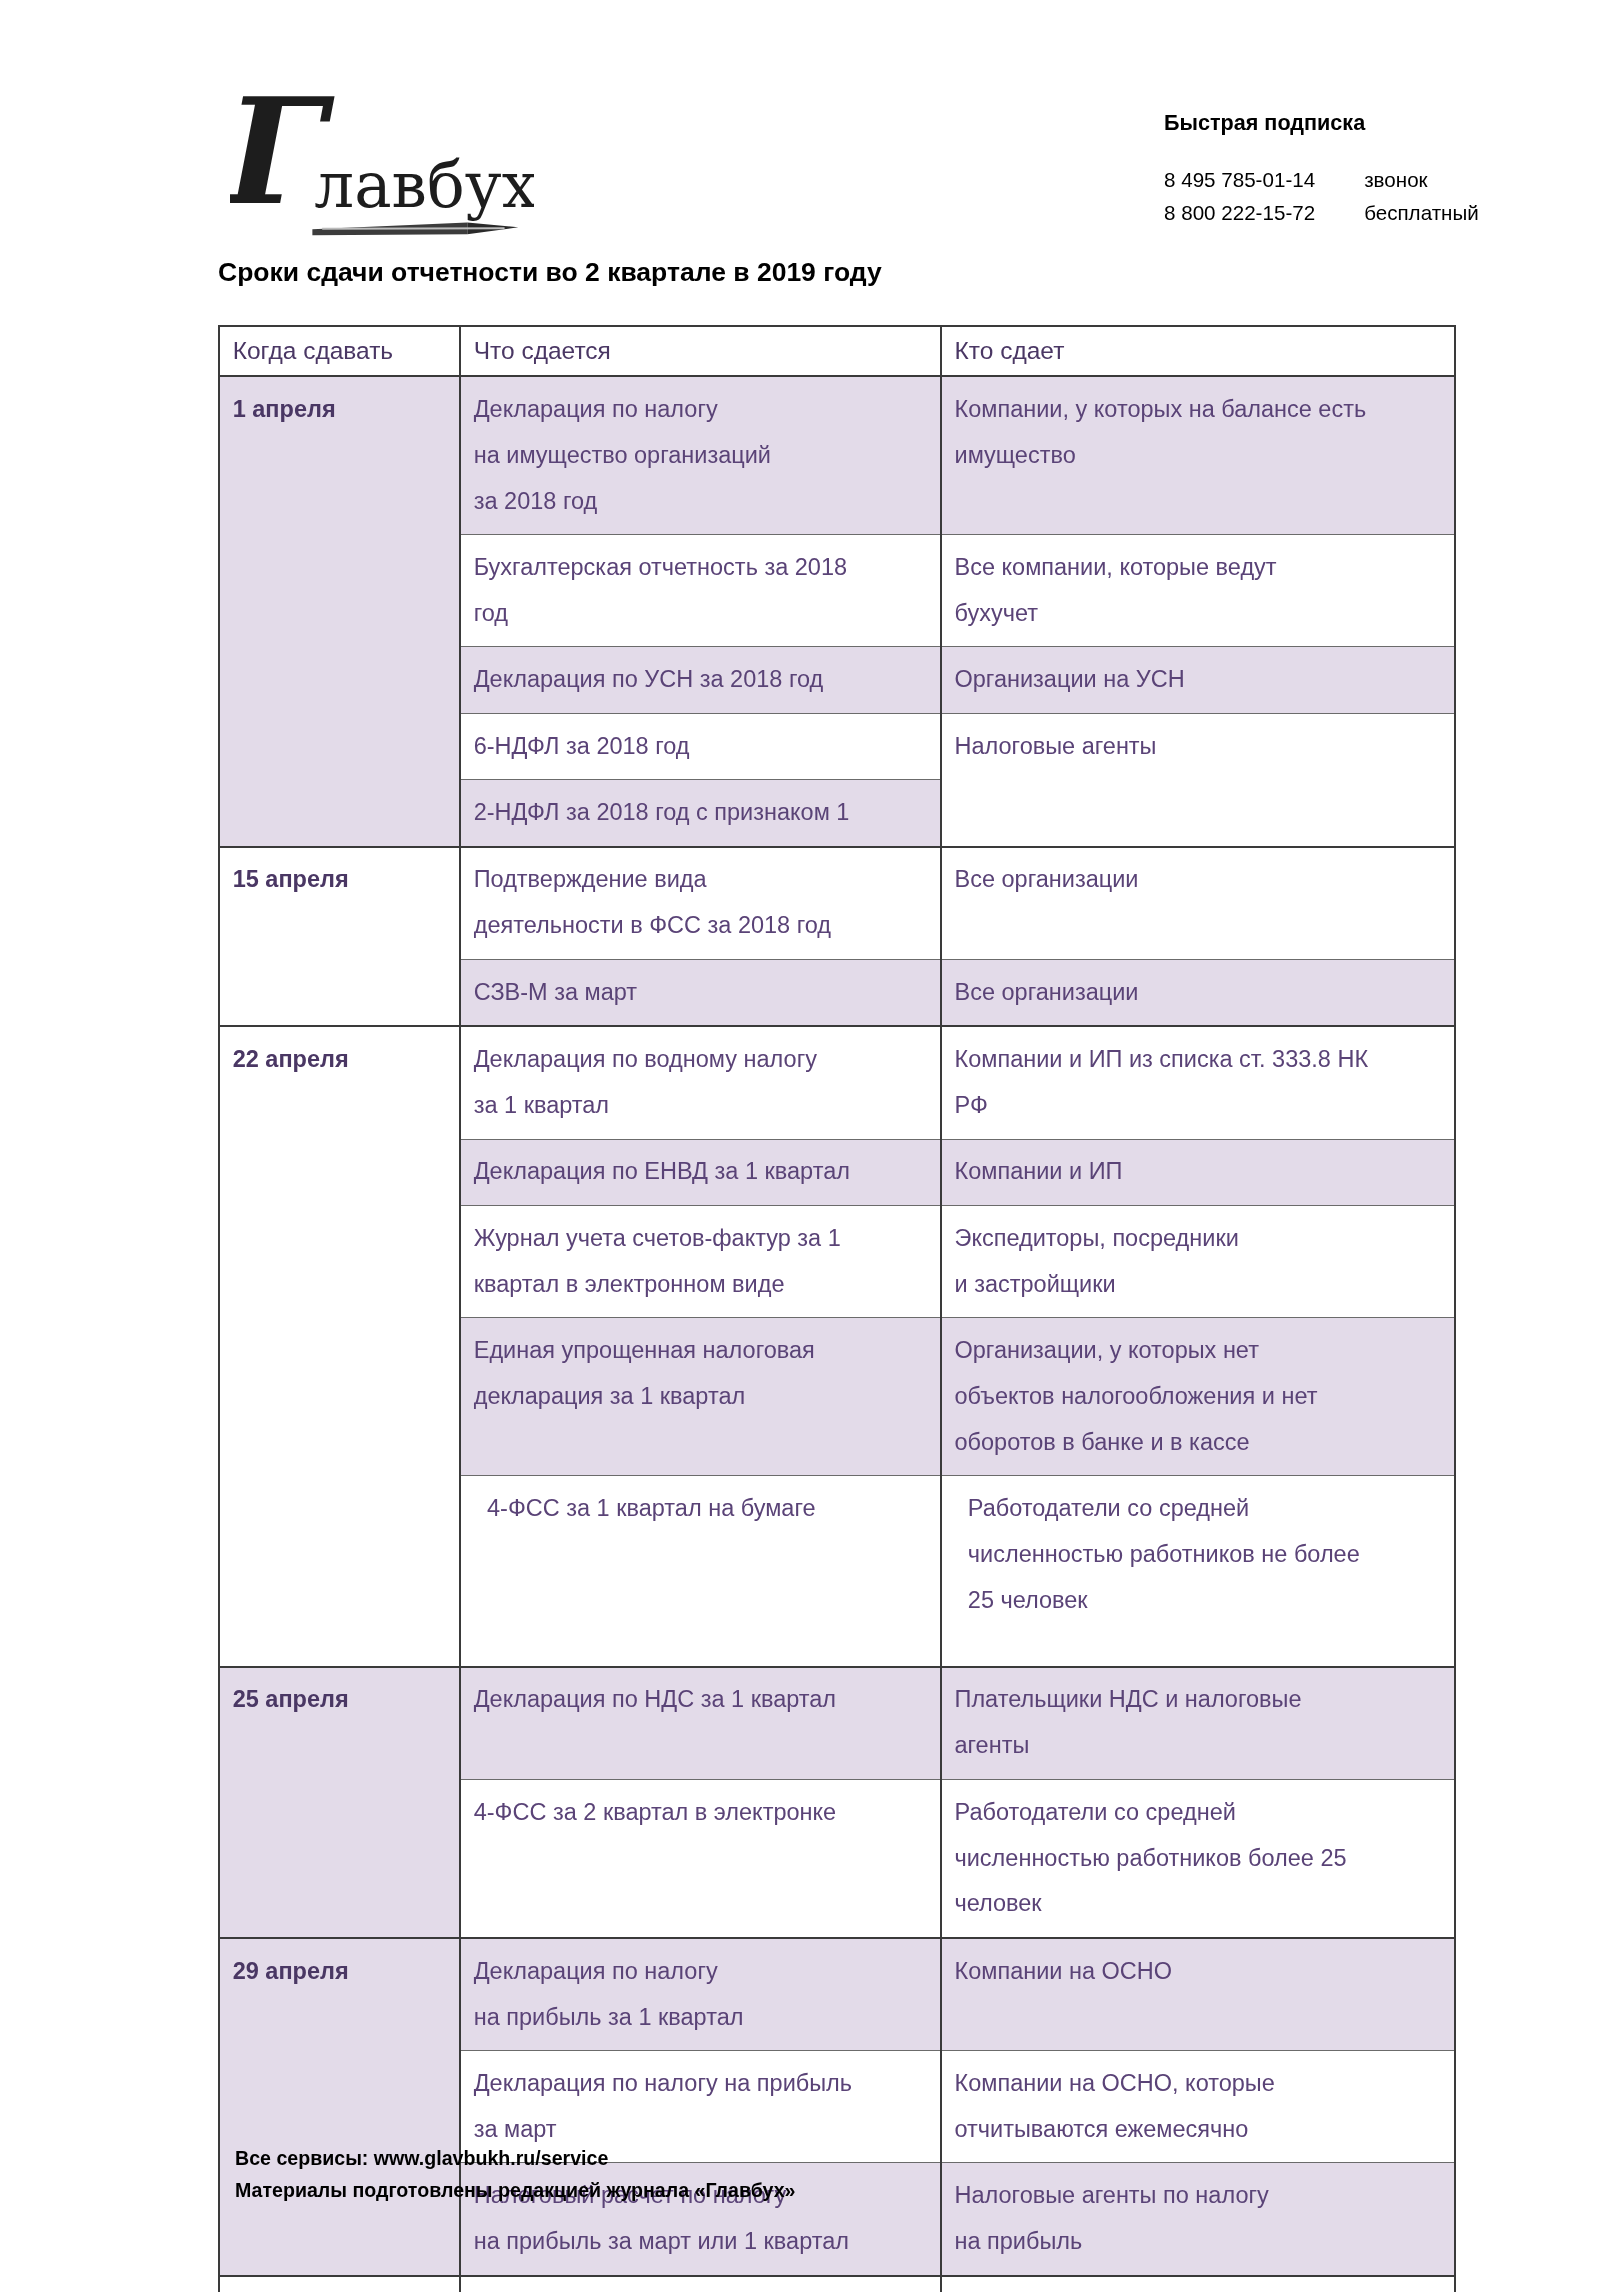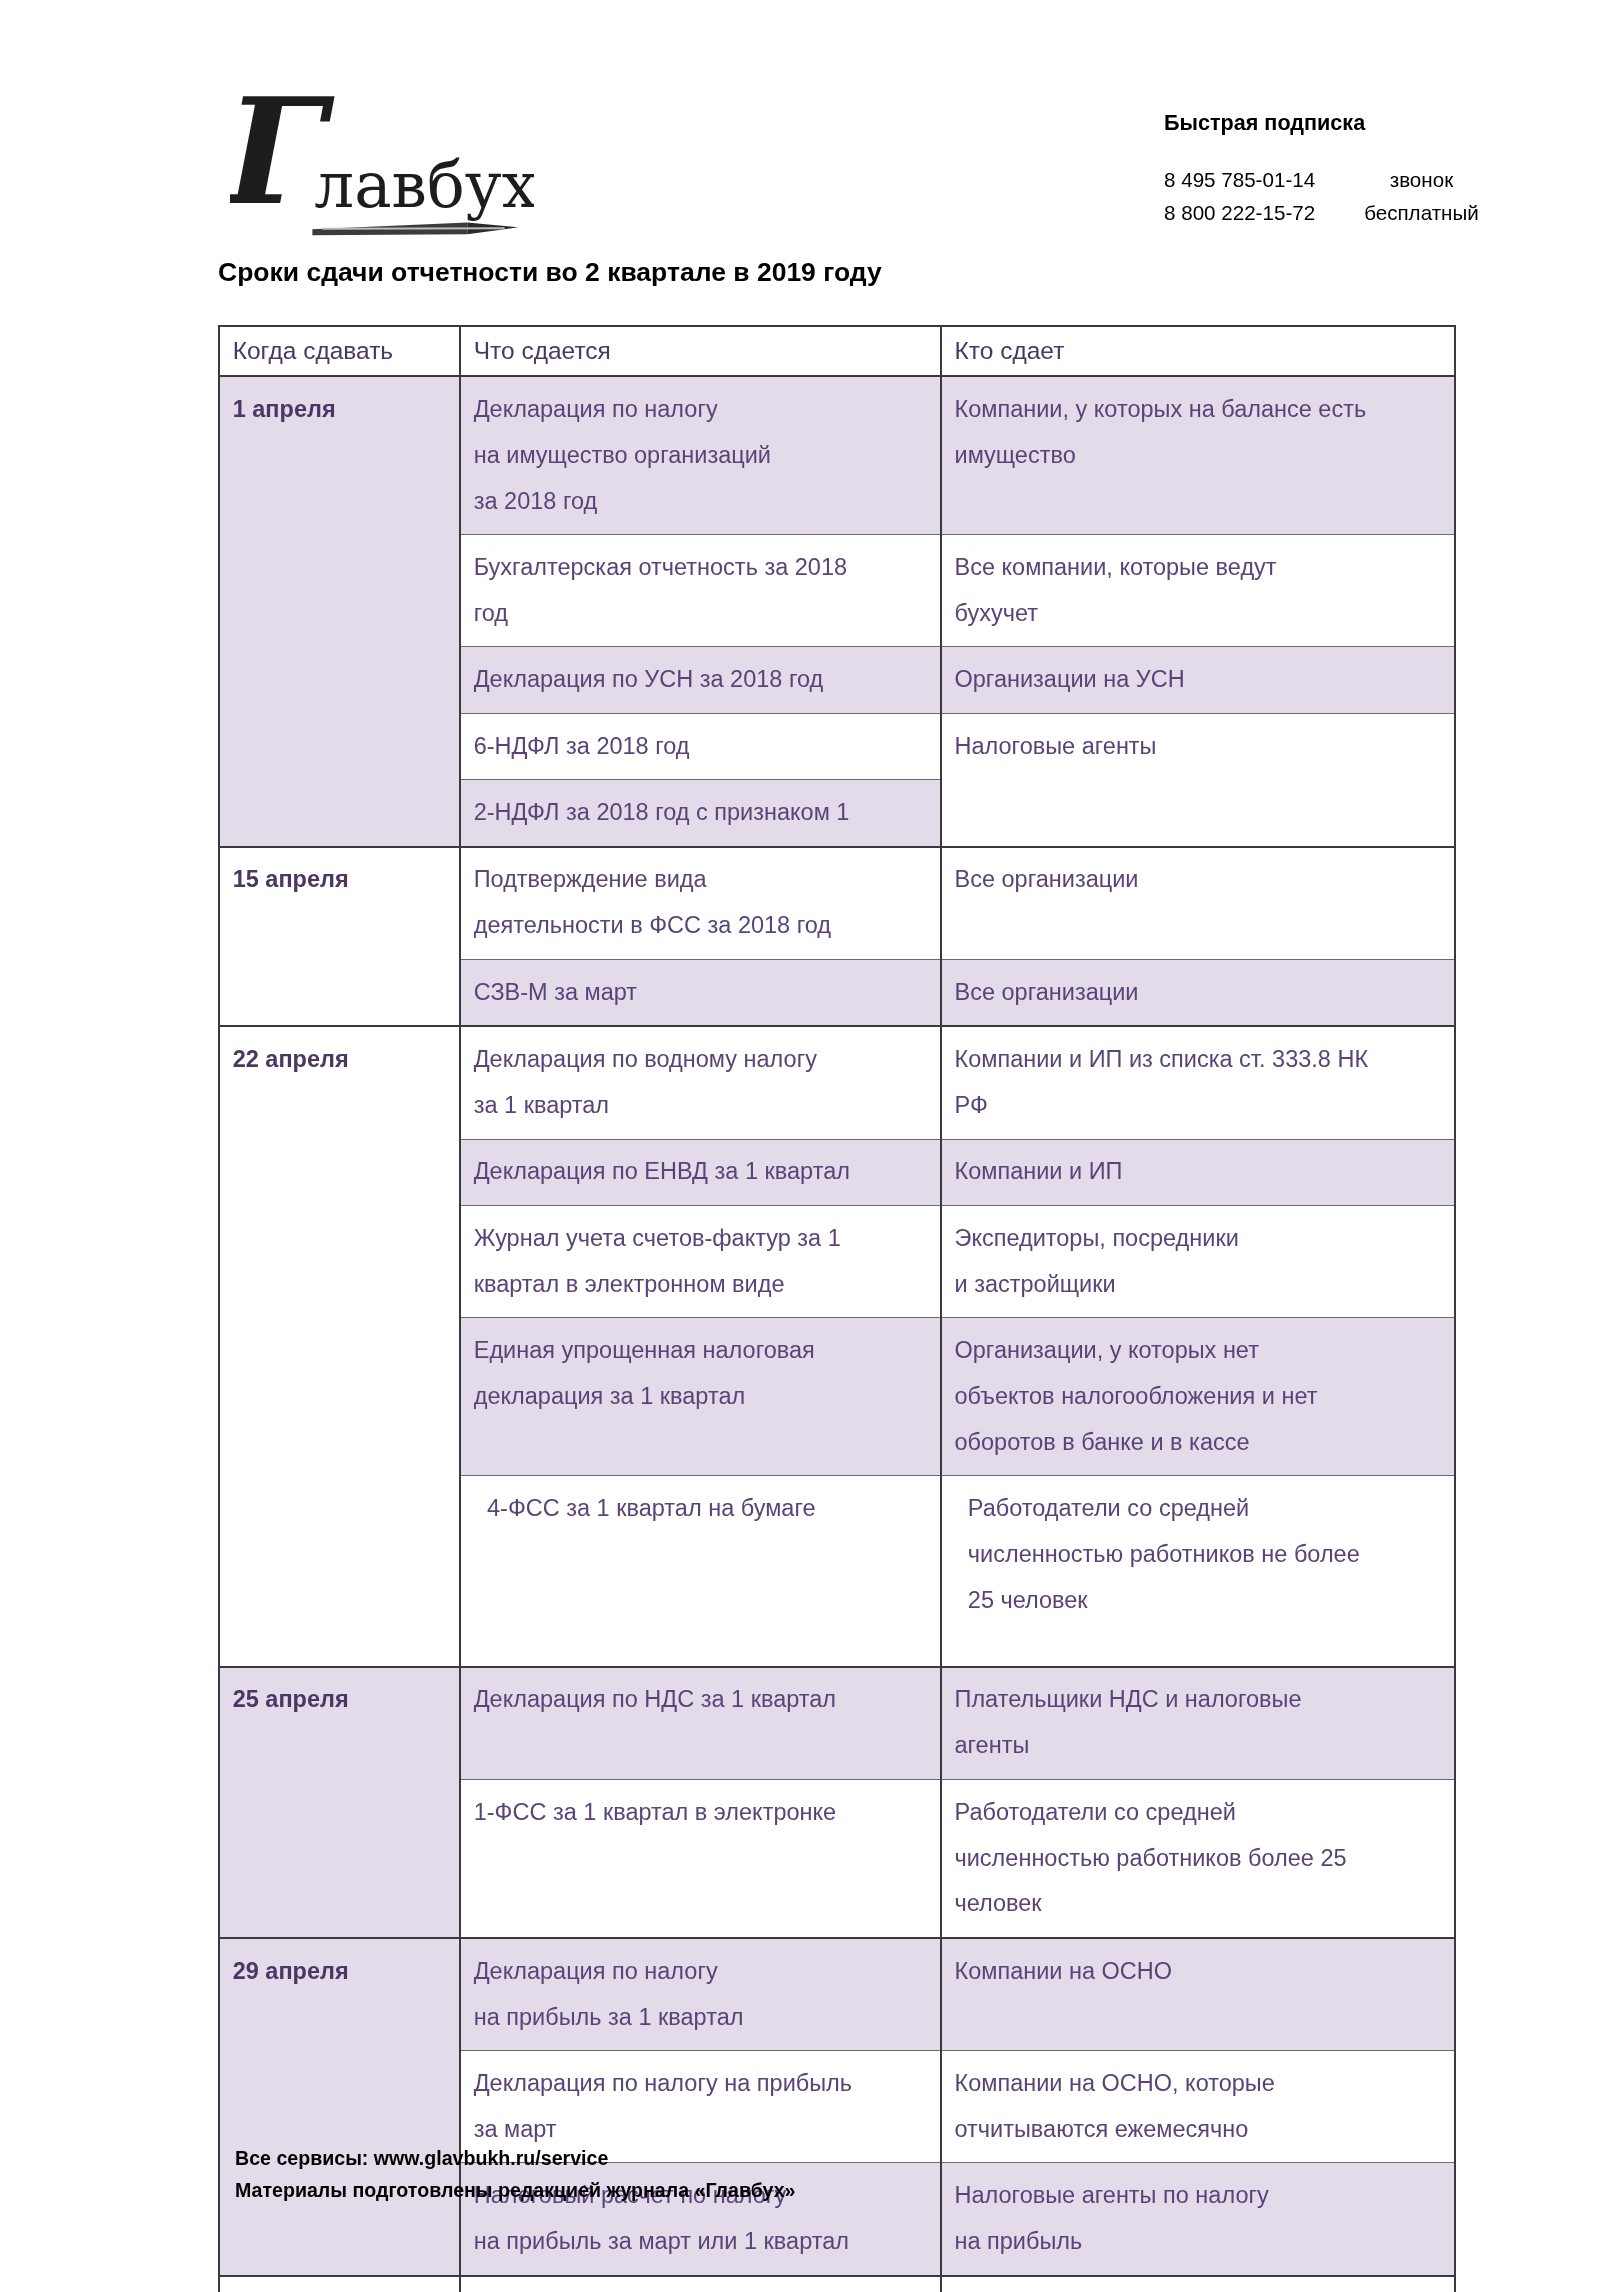--- a/index.html
+++ b/index.html
@@ -14,21 +14,21 @@
   body{font-family:"Liberation Sans", sans-serif;color:#000;}
   .page{position:relative;width:1621px;height:2293px;background:#fff;overflow:hidden;}
 
   
   .logo{position:absolute;left:230px;top:83px;width:304px;height:172px;}
 
   
   .subscription{position:absolute;left:1164px;top:110px;}
   .sub-title{font-weight:bold;font-size:21.6px;line-height:1.2;margin:0 0 29px 0;}
   .phone-grid{display:grid;grid-template-columns:auto auto;column-gap:49px;row-gap:2.9px;
-              font-size:20.6px;line-height:1.45;text-align:center;}
+              font-size:20.6px;line-height:1.45;}
 
   
   .doc-title{position:absolute;left:218px;top:257px;width:1238px;margin:0;
              text-align:left;font-size:26.5px;font-weight:bold;color:#000;}
 
   
   .table-wrap{position:absolute;left:218px;top:325px;width:1238px;}
   table.deadlines{border-collapse:collapse;width:100%;table-layout:fixed;
                   border:2px solid var(--border-strong);}
   table.deadlines th{
@@ -162,21 +162,21 @@
 численностью работников не более
 25 человек</td>
           </tr>
           <tr class="group-start">
             <td class="date lav" rowspan="2">25 апреля</td>
             <td class="lav">Декларация по НДС за 1 квартал</td>
             <td class="lav">Плательщики НДС и налоговые
 агенты</td>
           </tr>
           <tr>
-            <td>1-ФСС за 1 квартал в электронке</td>
+            <td>4-ФСС за 2 квартал в электронке</td>
             <td>Работодатели со средней
 численностью работников более 25
 человек</td>
           </tr>
           <tr class="group-start">
             <td class="date lav" rowspan="3">29 апреля</td>
             <td class="lav">Декларация по налогу
 на прибыль за 1 квартал</td>
             <td class="lav">Компании на ОСНО</td>
           </tr>

